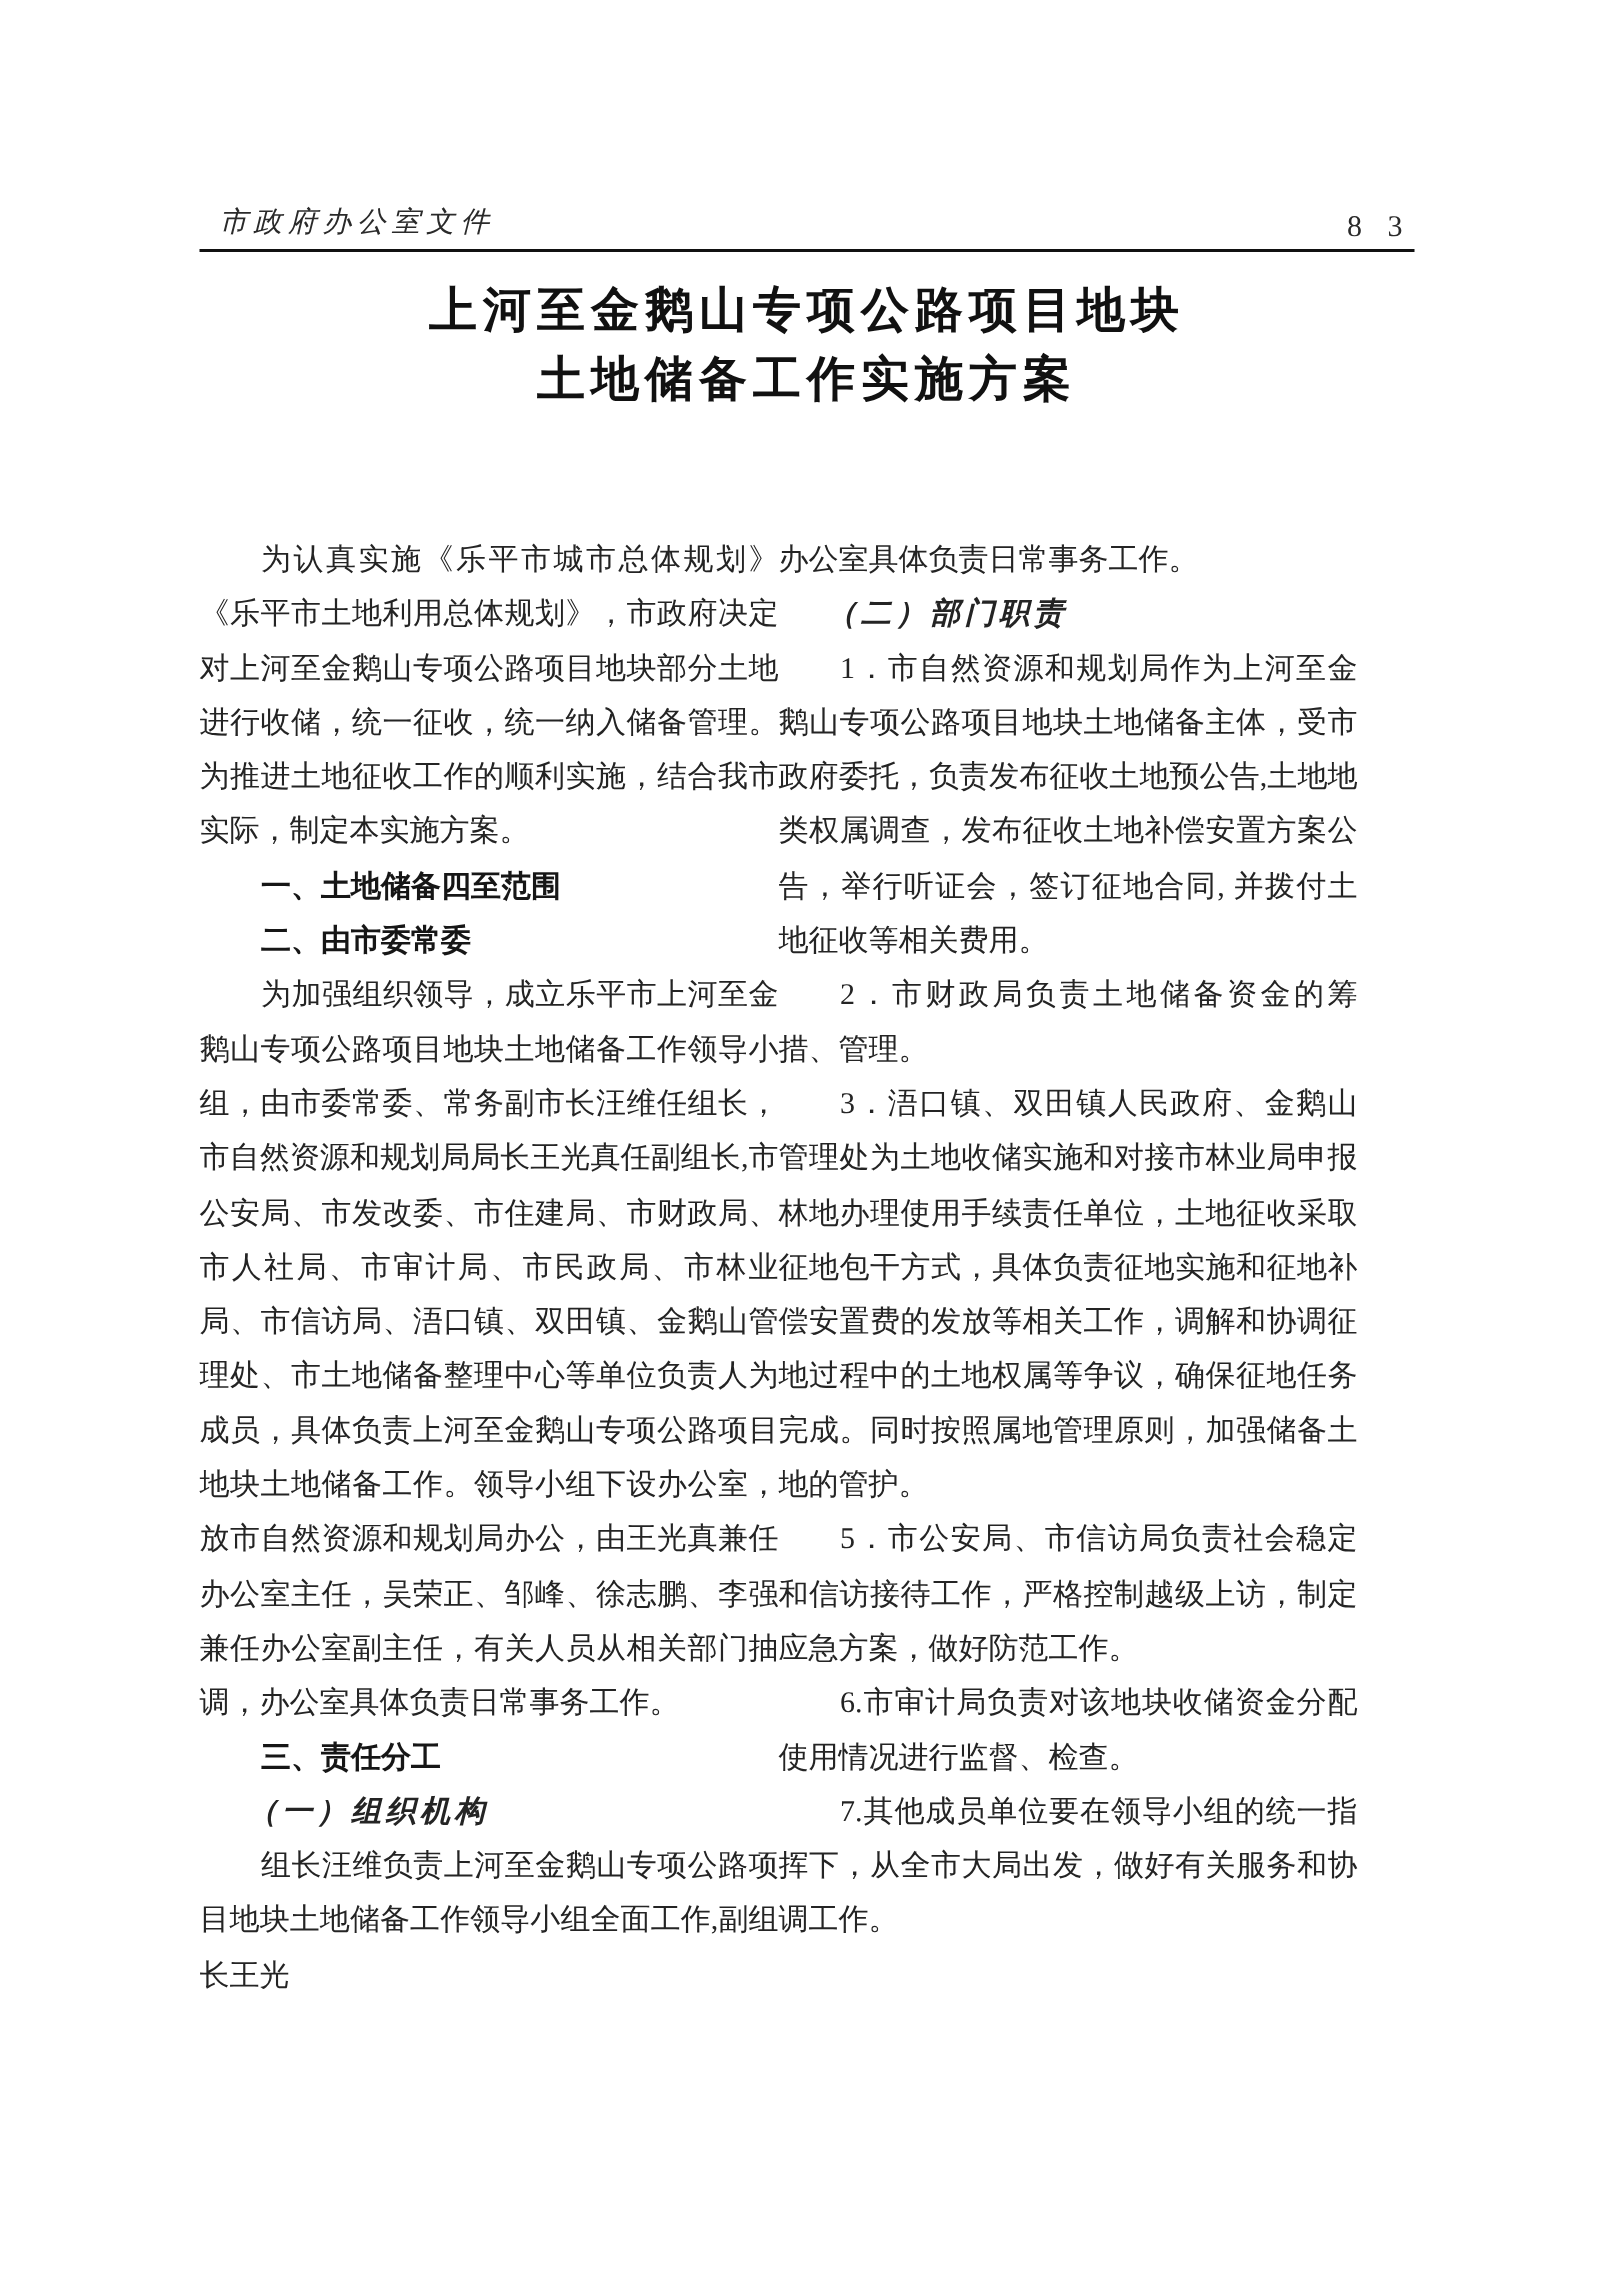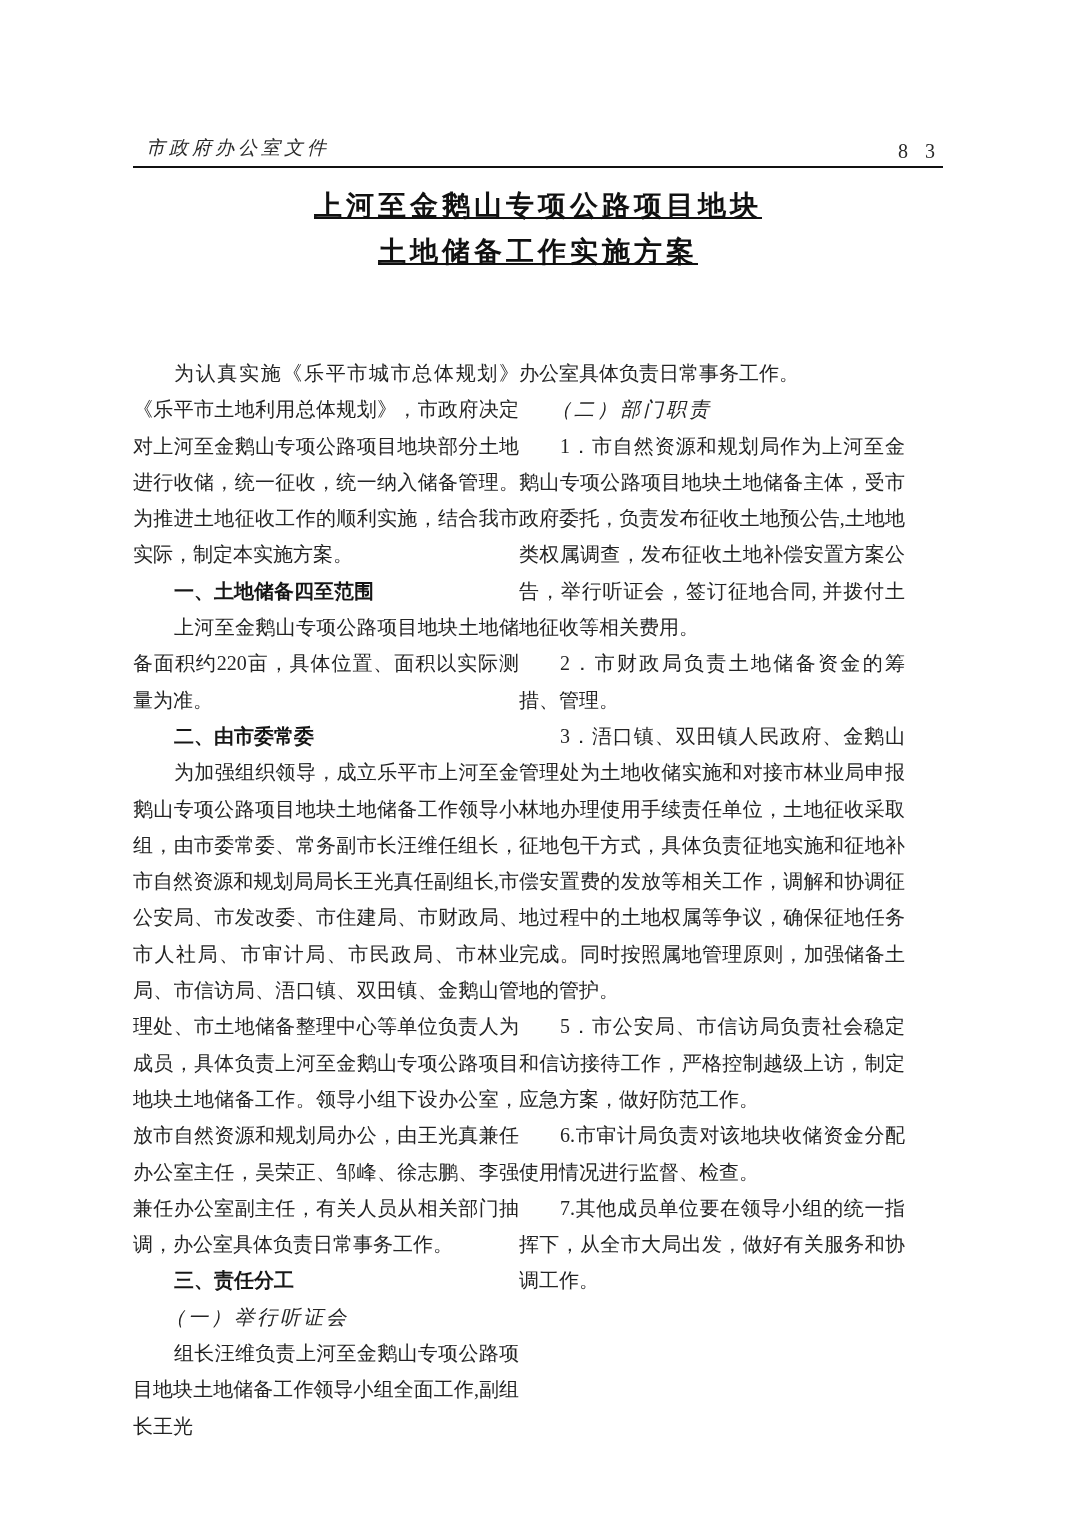--- a/index.html
+++ b/index.html
@@ -41,25 +41,24 @@
     background: #111111;
   }
   .doc-title {
     position: absolute;
     left: 133px;
     top: 183px;
     width: 810px;
     text-align: center;
     font-family: "Liberation Sans", "DejaVu Sans", sans-serif;
     font-weight: bold;
-    font-size: 28px;
+    font-size: 32px;
     line-height: 46px;
     letter-spacing: 4px;
     color: #111111;
-    text-decoration: underline;
   }
   .columns {
     position: absolute;
     left: 133px;
     top: 355px;
     width: 812px;
     display: flex;
   }
   .col {
     width: 386px;
@@ -79,20 +78,21 @@
     text-indent: 2.05em;
     text-align: left;
     color: #161616;
   }
   .col p.subheading {
     font-style: italic;
     letter-spacing: 3px;
     text-indent: 1.6em;
     text-align: left;
     color: #242424;
+    font-weight: bold;
   }
 </style>
 </head>
 <body>
 
 <div class="page">
 
   <div class="header-label">市政府办公室文件</div>
 
   <div class="page-number">8 3</div>
@@ -102,25 +102,24 @@
   <div class="doc-title">
     <div>上河至金鹅山专项公路项目地块</div>
     <div>土地储备工作实施方案</div>
   </div>
 
   <div class="columns">
 
     <div class="col">
       <p class="indent">为认真实施《乐平市城市总体规划》《乐平市土地利用总体规划》，市政府决定对上河至金鹅山专项公路项目地块部分土地进行收储，统一征收，统一纳入储备管理。为推进土地征收工作的顺利实施，结合我市实际，制定本实施方案。</p>
       <p class="heading">一、土地储备四至范围</p>
-      <p class="indent">上河至金鹅山专项公路项目地块土地储备面积约220亩，具体位置、面积以实际测量为准。</p>
       <p class="heading">二、由市委常委</p>
       <p class="indent">为加强组织领导，成立乐平市上河至金鹅山专项公路项目地块土地储备工作领导小组，由市委常委、常务副市长汪维任组长，市自然资源和规划局局长王光真任副组长,市公安局、市发改委、市住建局、市财政局、市人社局、市审计局、市民政局、市林业局、市信访局、浯口镇、双田镇、金鹅山管理处、市土地储备整理中心等单位负责人为成员，具体负责上河至金鹅山专项公路项目地块土地储备工作。领导小组下设办公室，放市自然资源和规划局办公，由王光真兼任办公室主任，吴荣正、邹峰、徐志鹏、李强兼任办公室副主任，有关人员从相关部门抽调，办公室具体负责日常事务工作。</p>
       <p class="heading">三、责任分工</p>
-      <p class="subheading">（一）举行听证会</p>
+      <p class="subheading">（一）组织机构</p>
       <p class="indent">组长汪维负责上河至金鹅山专项公路项目地块土地储备工作领导小组全面工作,副组长王光</p>
     </div>
 
     <div class="col">
       <p>办公室具体负责日常事务工作。</p>
       <p class="subheading">（二）部门职责</p>
       <p class="indent">1．市自然资源和规划局作为上河至金鹅山专项公路项目地块土地储备主体，受市政府委托，负责发布征收土地预公告,土地地类权属调查，发布征收土地补偿安置方案公告，举行听证会，签订征地合同, 并拨付土地征收等相关费用。</p>
       <p class="indent">2．市财政局负责土地储备资金的筹措、管理。</p>
       <p class="indent">3．浯口镇、双田镇人民政府、金鹅山管理处为土地收储实施和对接市林业局申报林地办理使用手续责任单位，土地征收采取征地包干方式，具体负责征地实施和征地补偿安置费的发放等相关工作，调解和协调征地过程中的土地权属等争议，确保征地任务完成。同时按照属地管理原则，加强储备土地的管护。</p>
       <p class="indent">5．市公安局、市信访局负责社会稳定和信访接待工作，严格控制越级上访，制定应急方案，做好防范工作。</p>

